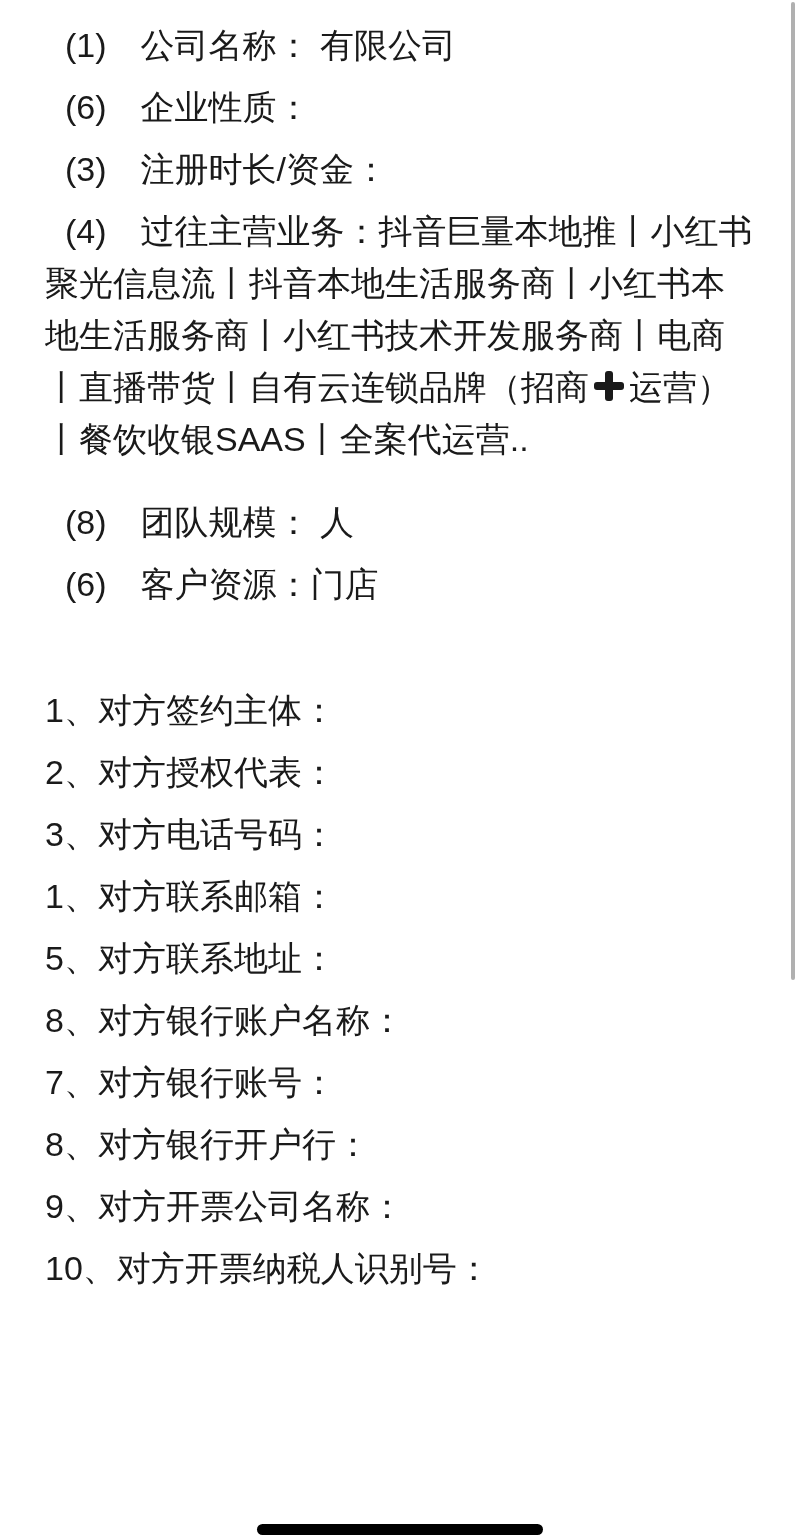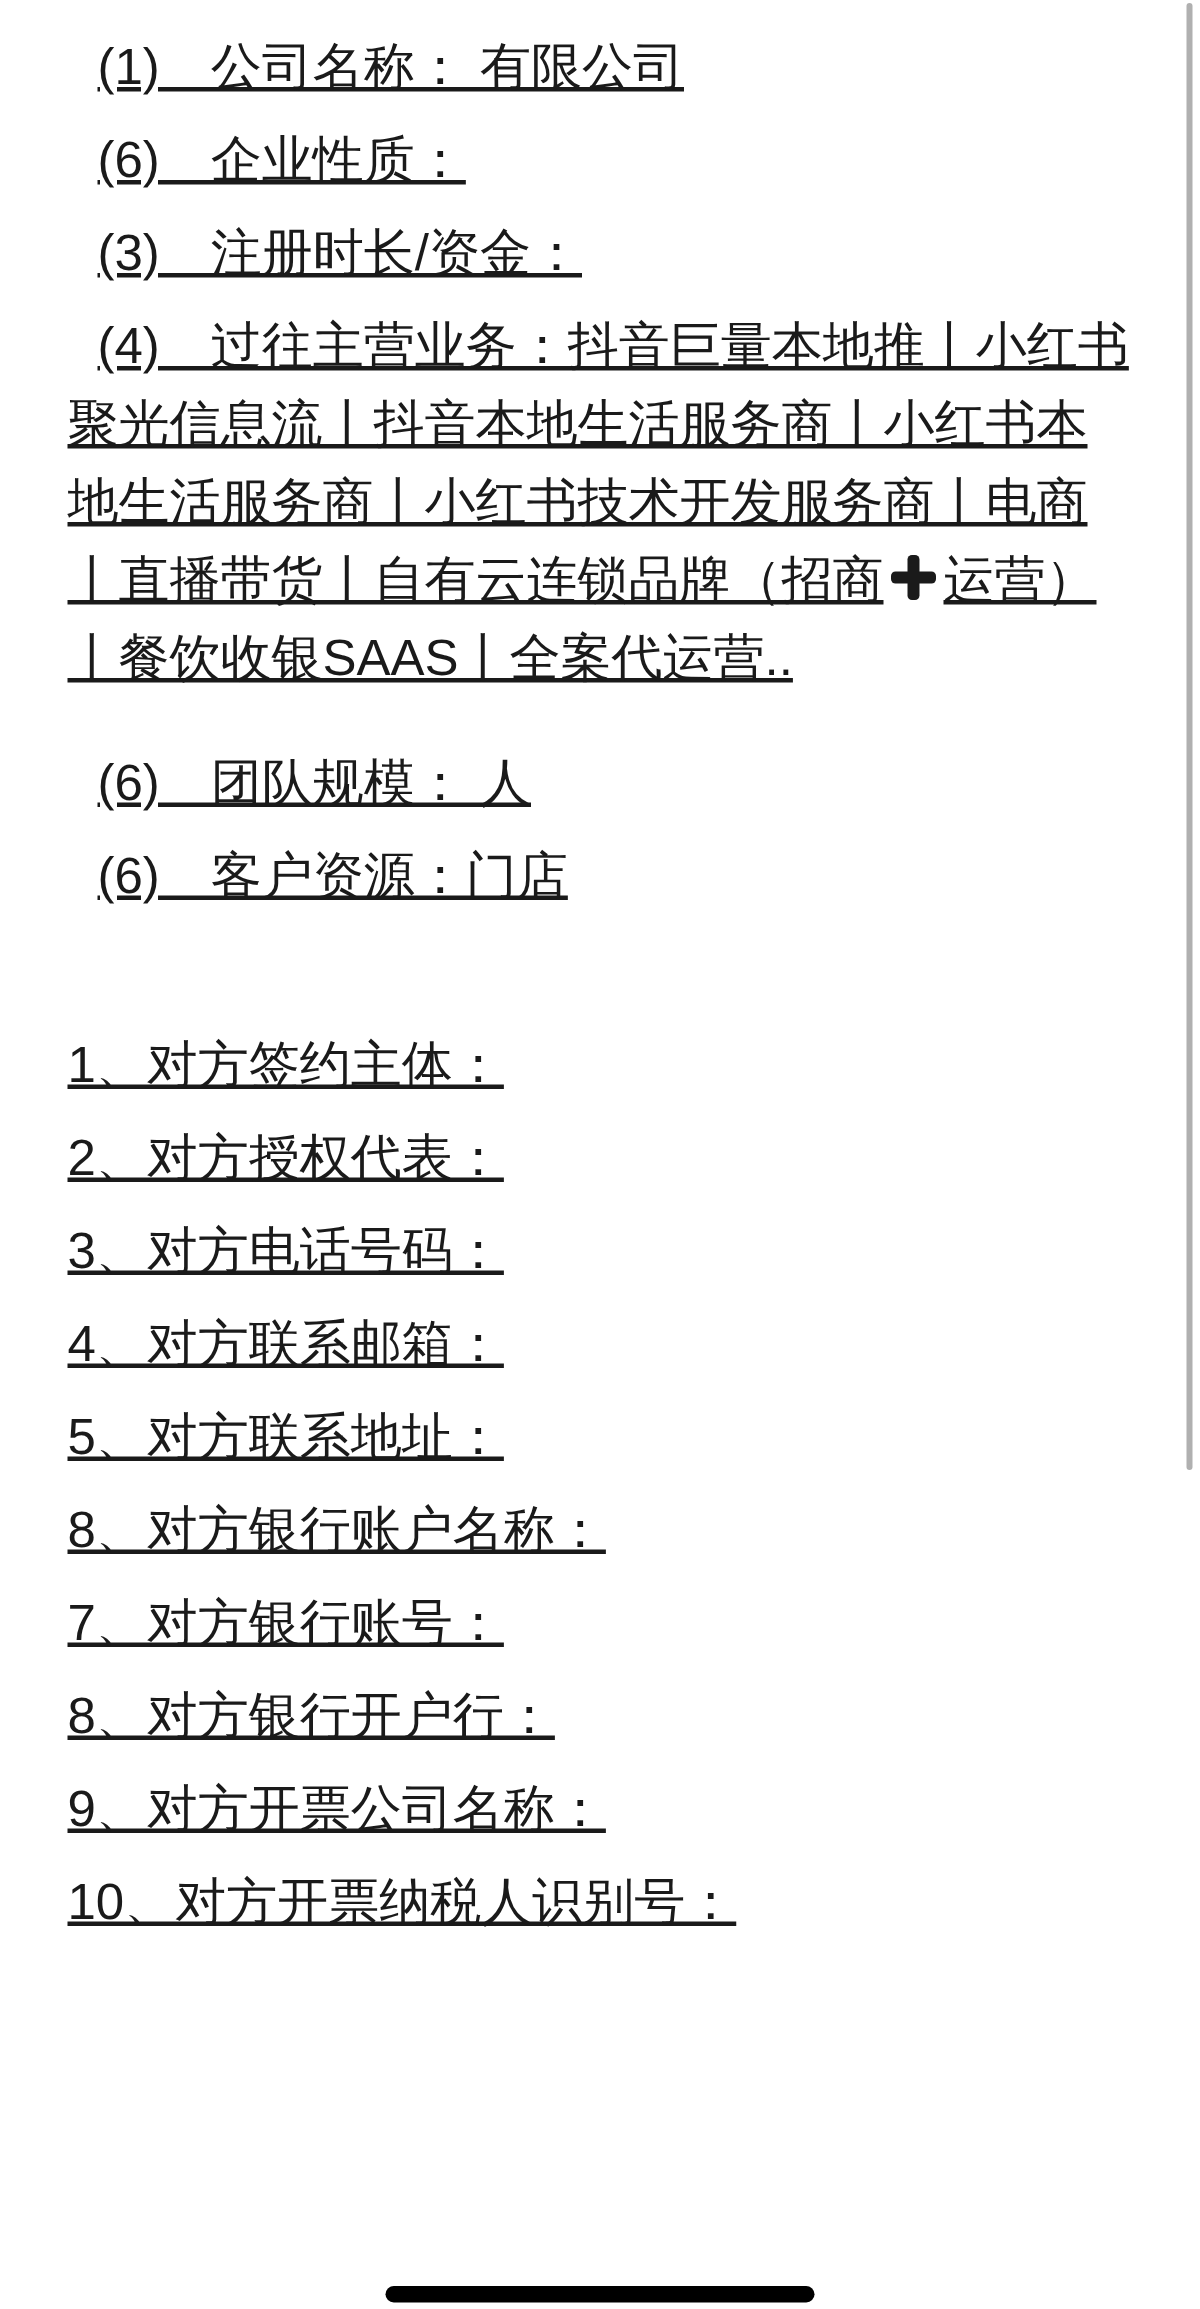--- a/index.html
+++ b/index.html
@@ -12,21 +12,20 @@
     overflow: hidden;
   }
   .doc { padding: 19px 42px 0 45px; }
   p.item {
     font-size: 34px;
     line-height: 52px;
     font-weight: 400;
     margin-bottom: 10px;
     white-space: pre-wrap;
     word-break: break-all;
-    text-decoration: underline;
   }
   .profile p.item { text-indent: 20px; }
   .mb-lg { margin-bottom: 31px !important; }
   .spacer { height: 64px; }
   .plus-icon {
     display: inline-block;
     width: 30px; height: 30px;
     position: relative;
     margin: 0 5px;
     vertical-align: -2px;
@@ -57,31 +56,31 @@
 </head>
 <body>
 
 <main class="doc">
 
   <section class="profile">
     <p class="item">(1)　公司名称： 有限公司</p>
     <p class="item">(6)　企业性质：</p>
     <p class="item">(3)　注册时长/资金：</p>
     <p class="item mb-lg"><span>(4)　过往主营业务：抖音巨量本地推丨小红书聚光信息流丨抖音本地生活服务商丨小红书本地生活服务商丨小红书技术开发服务商丨电商丨直播带货丨自有云连锁品牌（招商</span><span class="plus-icon" title="➕"></span><span>运营）丨餐饮收银SAAS丨全案代运营..</span></p>
-    <p class="item">(6)　团队规模： 人</p>
+    <p class="item">(8)　团队规模： 人</p>
     <p class="item">(6)　客户资源：门店</p>
   </section>
 
   <div class="spacer"></div>
 
   <section>
     <p class="item">1、对方签约主体：</p>
     <p class="item">2、对方授权代表：</p>
     <p class="item">3、对方电话号码：</p>
-    <p class="item">4、对方联系邮箱：</p>
+    <p class="item">1、对方联系邮箱：</p>
     <p class="item">5、对方联系地址：</p>
     <p class="item">8、对方银行账户名称：</p>
     <p class="item">7、对方银行账号：</p>
     <p class="item">8、对方银行开户行：</p>
     <p class="item">9、对方开票公司名称：</p>
     <p class="item">10、对方开票纳税人识别号：</p>
   </section>
 
 </main>
 

